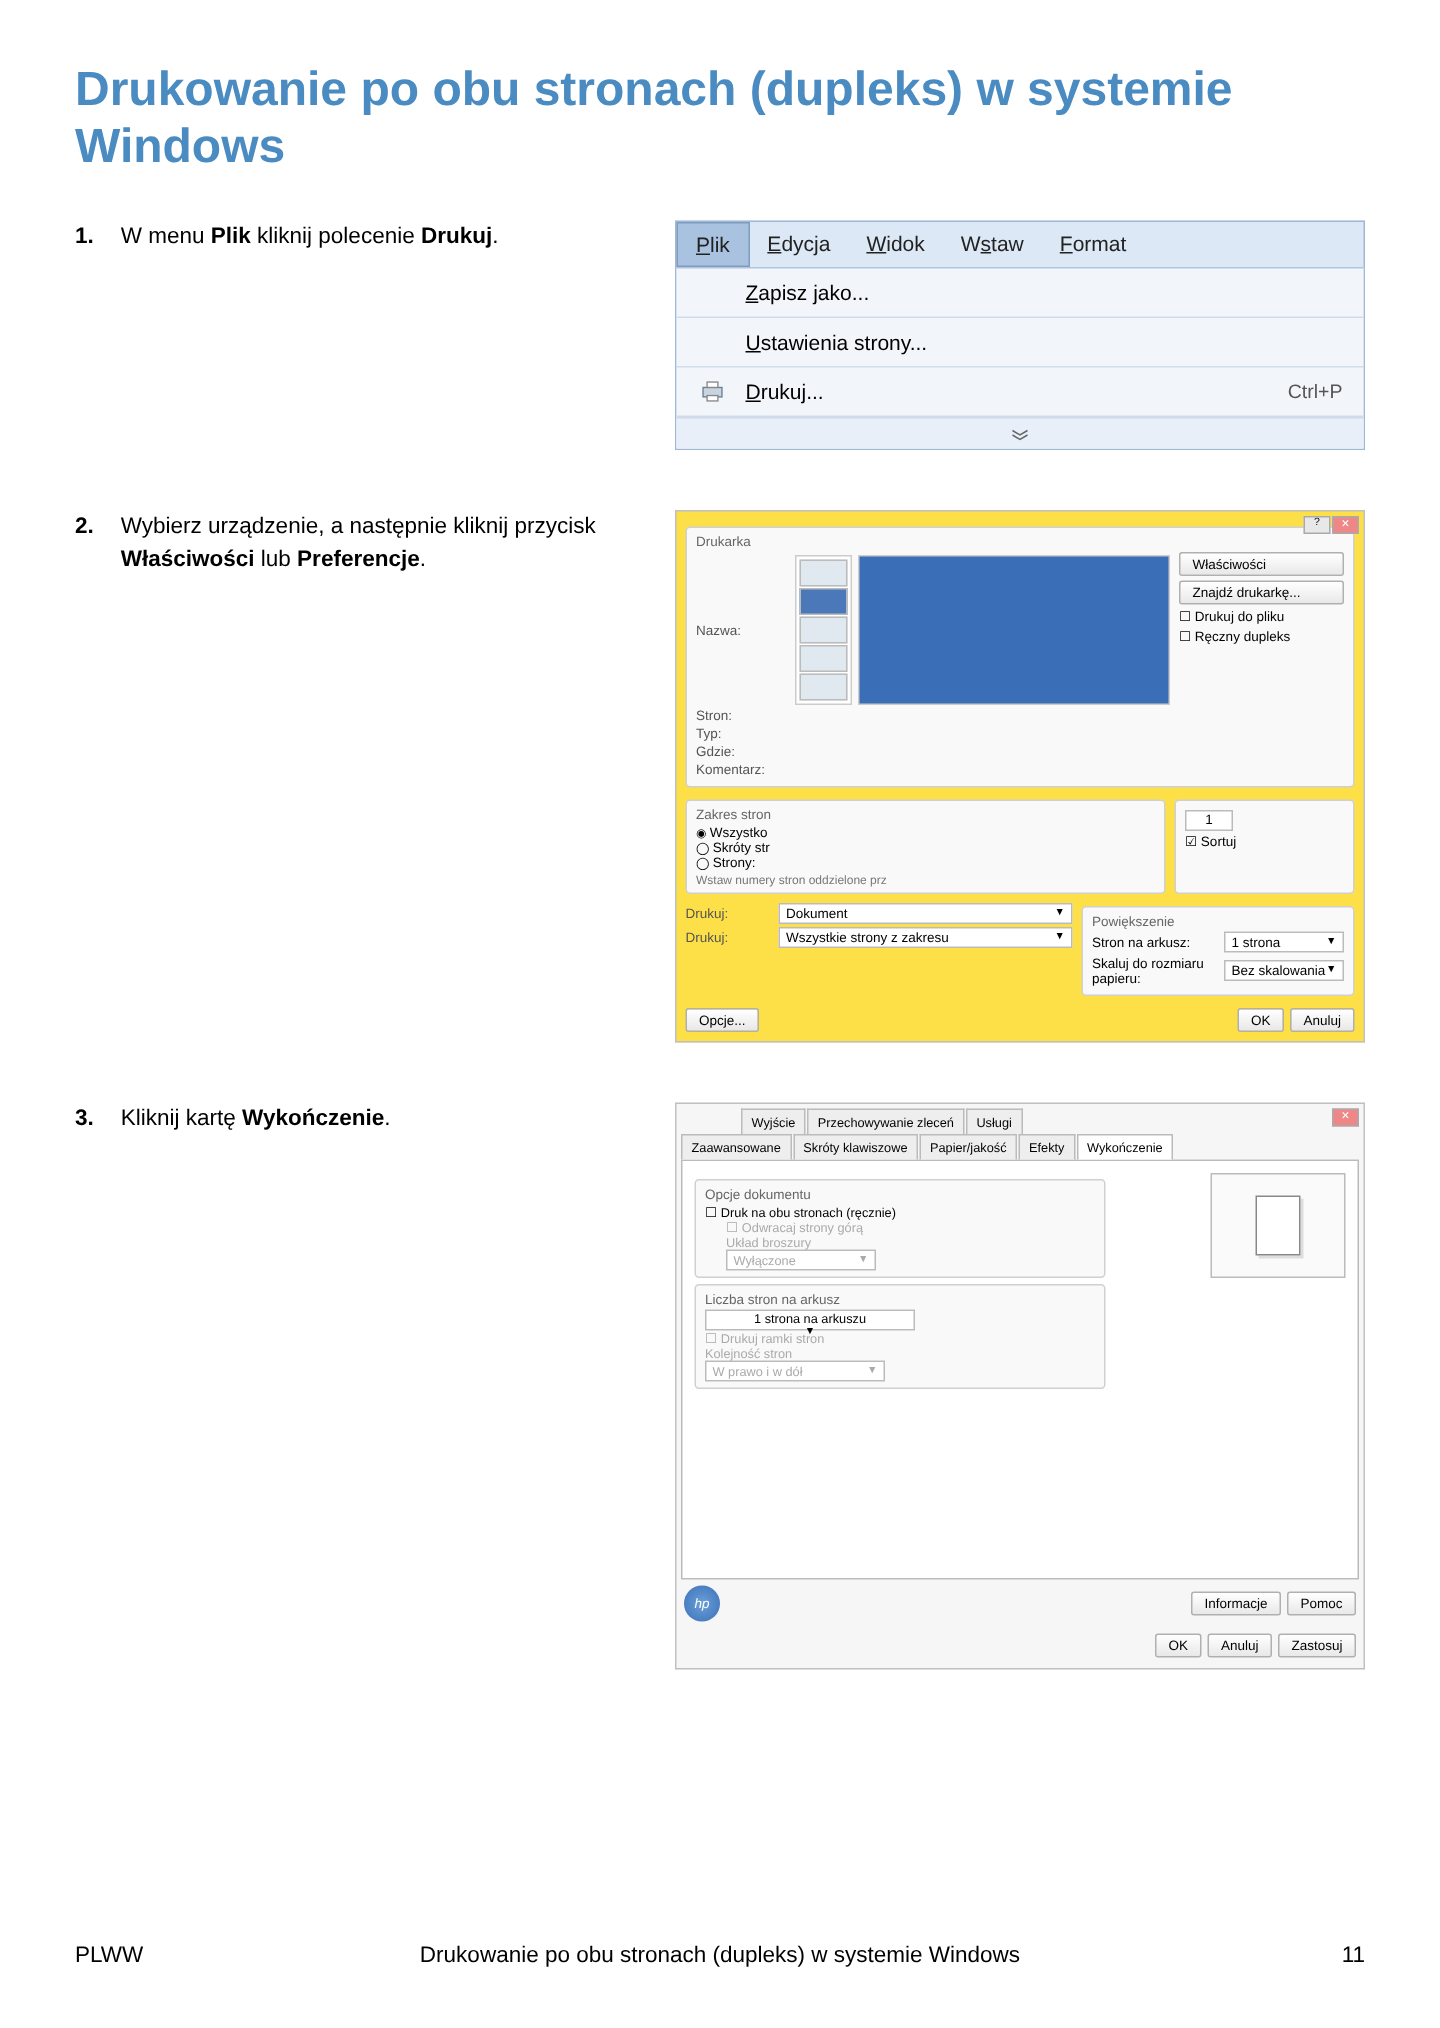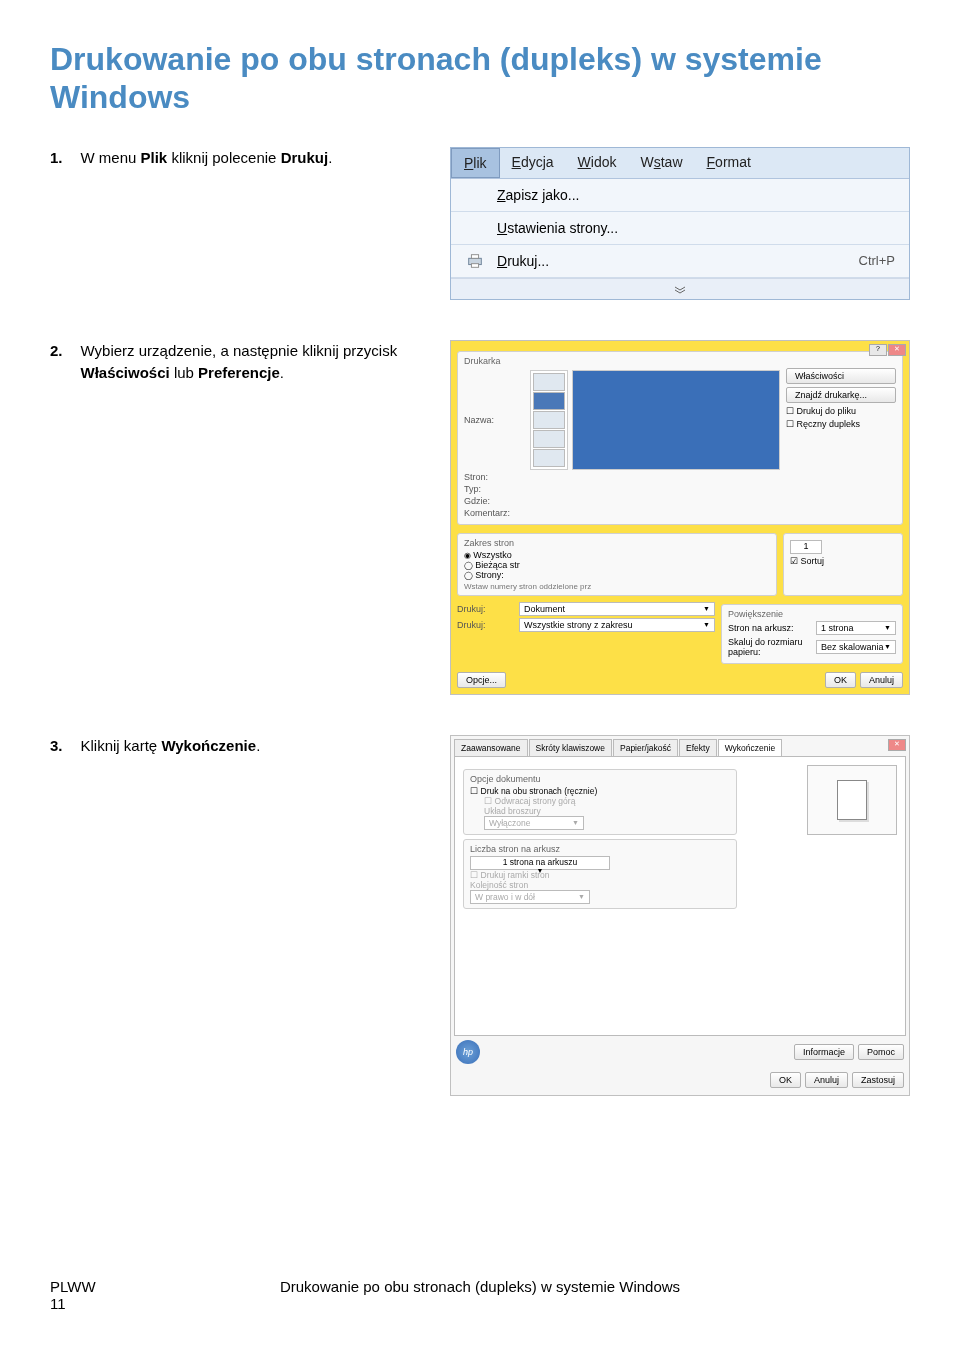--- a/index.html
+++ b/index.html
@@ -57,21 +57,21 @@
   .tabs-row .tab { border:1px solid #bbb; border-bottom:none; padding:3px 6px; margin-right:1px; background:#eee; font-size:8.5px; }
   .tabs-row .tab.active { background:#fff; }
   .prop-body { border:1px solid #bbb; background:#fff; padding:8px; min-height:280px; display:flex; gap:10px; }
   .prop-left { flex:1; }
   .prop-right { width:150px; }
   .preview-box { width:90px; height:70px; border:1px solid #bbb; background:#fafafa; margin-left:auto; margin-bottom:20px; display:flex; align-items:center; justify-content:center; }
   .preview-page { width:30px; height:40px; border:1px solid #888; background:#fff; box-shadow:2px 2px 0 #ddd; }
   .prop-bottom { display:flex; justify-content:space-between; align-items:center; padding:4px 2px; }
   .hp-logo { width:24px; height:24px; border-radius:50%; background:radial-gradient(circle,#6ba0d8,#3a6fb8); display:flex; align-items:center; justify-content:center; color:#fff; font-size:9px; font-style:italic; }
   
-  .footer { position: absolute; bottom: 40px; left: 50px; right: 50px; display:flex; justify-content:space-between; align-items:baseline; font-size:15px;flex-direction:column; }
+  .footer { position: absolute; bottom: 40px; left: 50px; right: 50px; display:flex; justify-content:space-between; align-items:baseline; font-size:15px; }
   .footer .center { position:absolute; left:50%; transform:translateX(-50%); }
 </style>
 </head>
 <body>
 
 <h1>Drukowanie po obu stronach (dupleks) w systemie Windows</h1>
 
 <div class="step-row">
   <div class="step-text">
     <div class="step-num">1.</div>
@@ -166,21 +166,21 @@
             <span class="btn">Znajdź drukarkę...</span>
             <span class="check">Drukuj do pliku</span>
             <span class="check">Ręczny dupleks</span>
           </div>
         </div>
       </div>
       <div style="display:flex; gap:6px;">
         <div class="group" style="flex:1;">
           <div class="group-title">Zakres stron</div>
           <div class="radio sel">Wszystko</div>
-          <div class="radio">Bieżąca str</div>
+          <div class="radio">Skróty str</div>
           <div class="radio">Strony:</div>
           <div style="color:#777; font-size:8px; margin-top:2px;">Wstaw numery stron oddzielone prz</div>
         </div>
         <div class="group" style="width:120px;">
           <div class="field-row">
               <div class="spin">1</div>
             </div>
           <div class="check sel">Sortuj</div>
         </div>
       </div>
@@ -235,20 +235,25 @@
     <div class="step-num">3.</div>
     <div class="step-body">
       <span>Kliknij kartę </span><b>Wykończenie</b><span>.</span>
     </div>
   </div>
   <div class="figure">
     <div class="prop-dialog">
       <div class="dlg-sysbtns">
           <div class="sysbtn close">✕</div>
         </div>
+      <div class="tabs-row" style="margin-left:40px;">
+        <div class="tab">Wyjście</div>
+        <div class="tab">Przechowywanie zleceń</div>
+        <div class="tab">Usługi</div>
+      </div>
       <div class="tabs-row">
         <div class="tab">Zaawansowane</div>
         <div class="tab">Skróty klawiszowe</div>
         <div class="tab">Papier/jakość</div>
         <div class="tab">Efekty</div>
         <div class="tab active">Wykończenie</div>
       </div>
       <div class="prop-body">
         <div class="prop-left">
           <div class="group">

